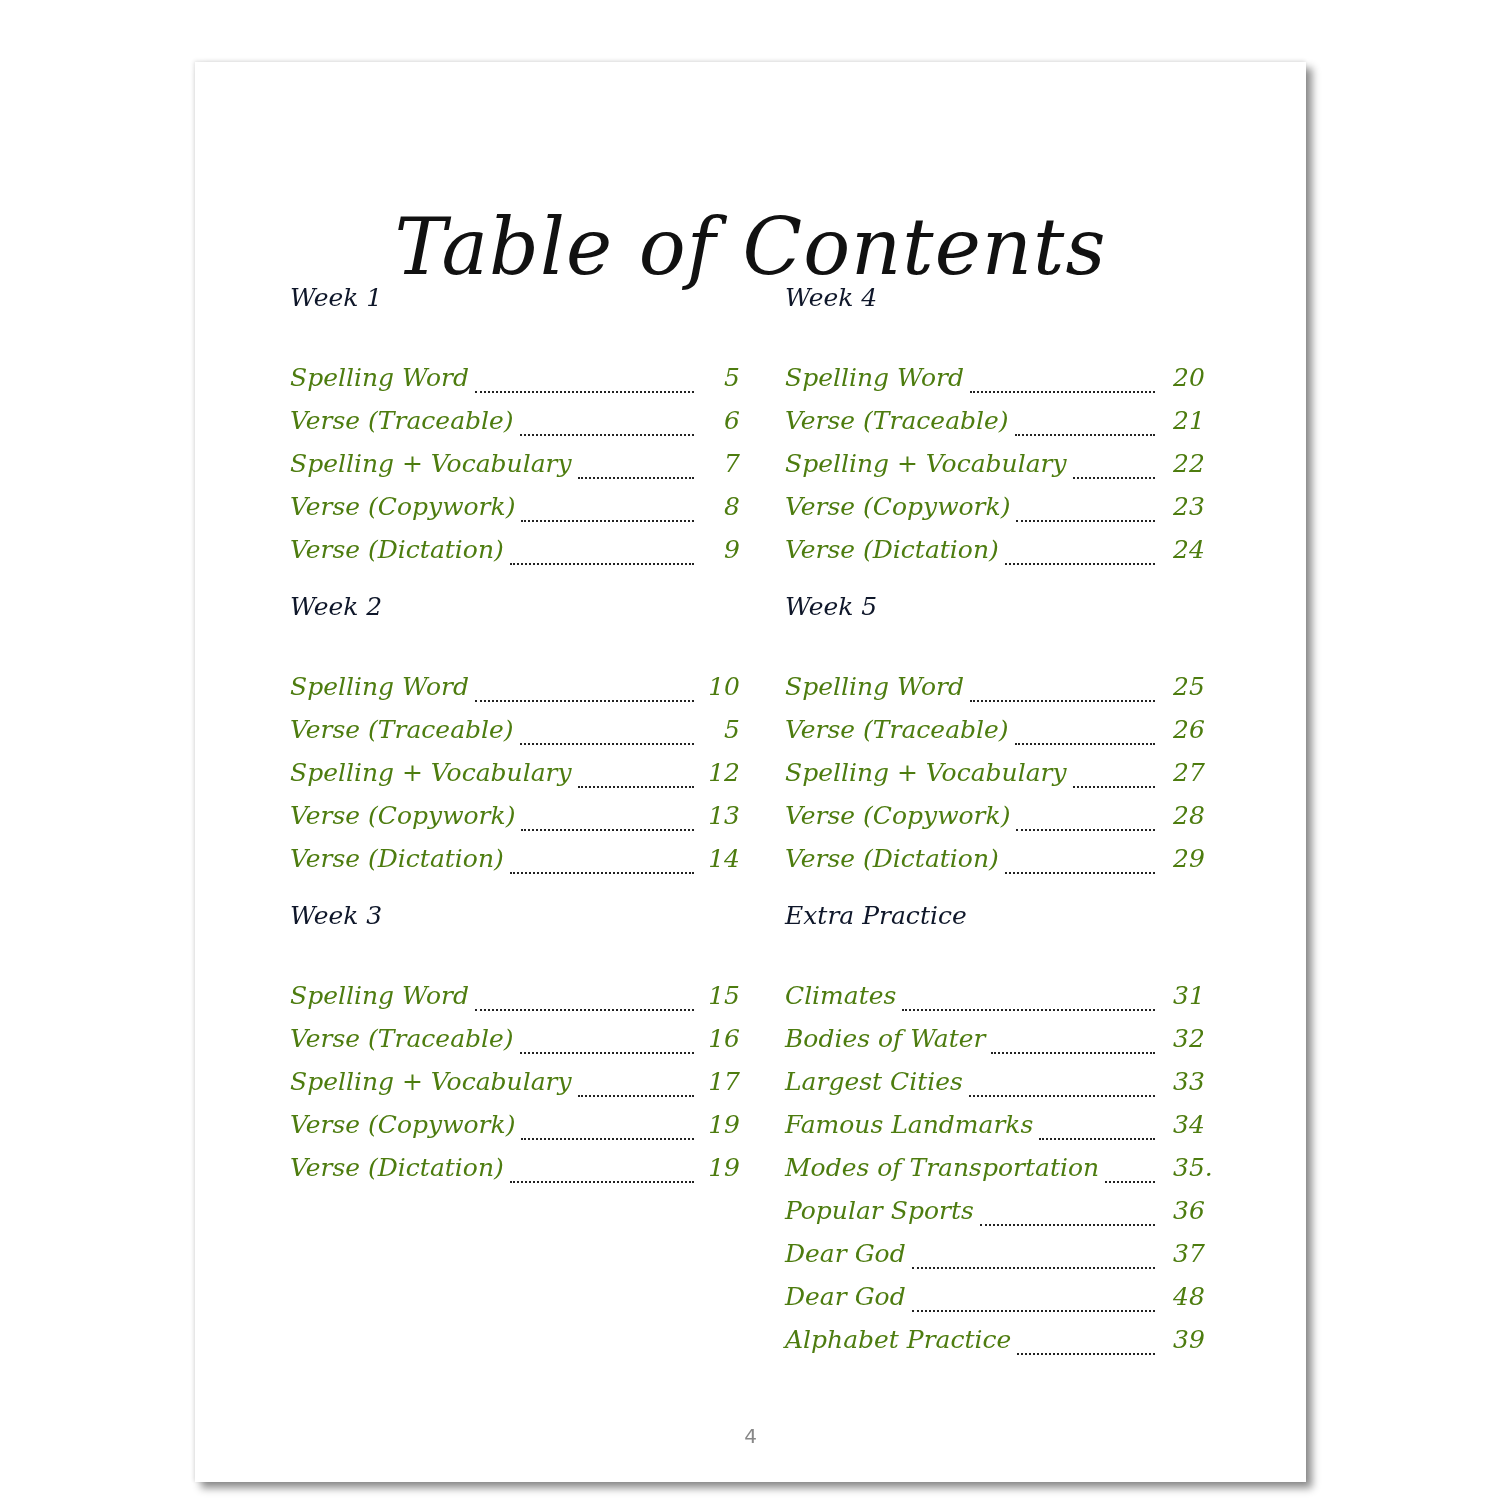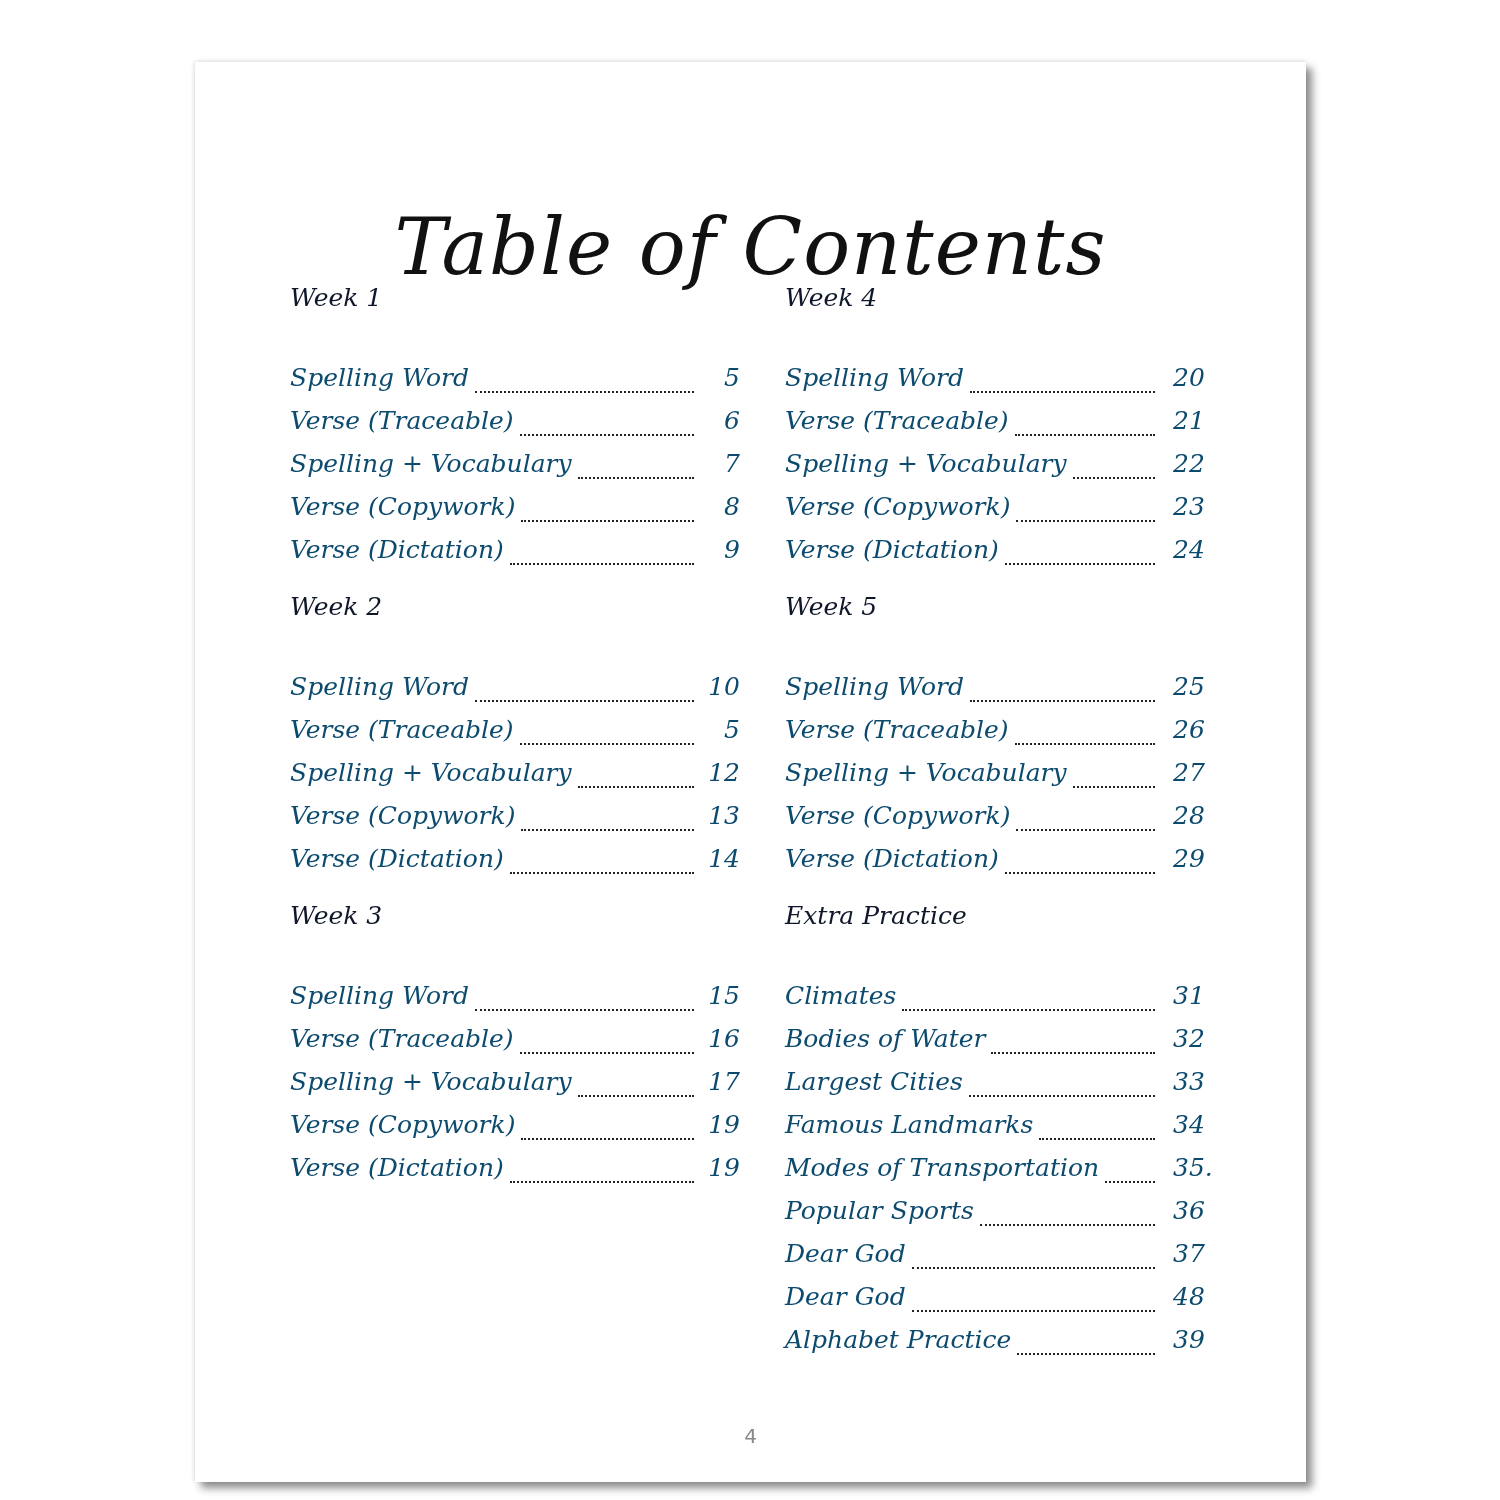--- a/index.html
+++ b/index.html
@@ -22,21 +22,21 @@
   .col.left { left: 95px; width: 450px; }
   .col.right { left: 590px; width: 450px; }
   .section { margin-bottom: 0; }
   .sec-head {
     font-family: "DejaVu Serif", serif; font-style: italic; font-size: 25px; color: #0f172a;
     height: 32px; line-height: 32px;
   }
   .entries { margin-top: 42px; }
   .entry {
     display: flex; align-items: baseline; height: 43px; line-height: 43px;
-    font-family: "DejaVu Serif", serif; font-style: italic; font-size: 25px; color: #0c4a6e;
+    font-family: "DejaVu Serif", serif; font-style: italic; font-size: 25px; color: #4d7c0f;
   }
   .entry .label { white-space: nowrap; padding-right: 6px; }
   .entry .dots {
     flex: 1; border-bottom: 2px dotted #222; height: 0; margin-bottom: 6px; align-self: flex-end;
   }
   .entry .pg { min-width: 40px; text-align: right; padding-left: 6px; }
   .col.right .entry .pg { min-width: 62px; text-align: left; padding-left: 18px; }
   .gap { height: 20px; }
   .page-number {
     position: absolute; left: 0; right: 0; top: 1362px; text-align: center;

